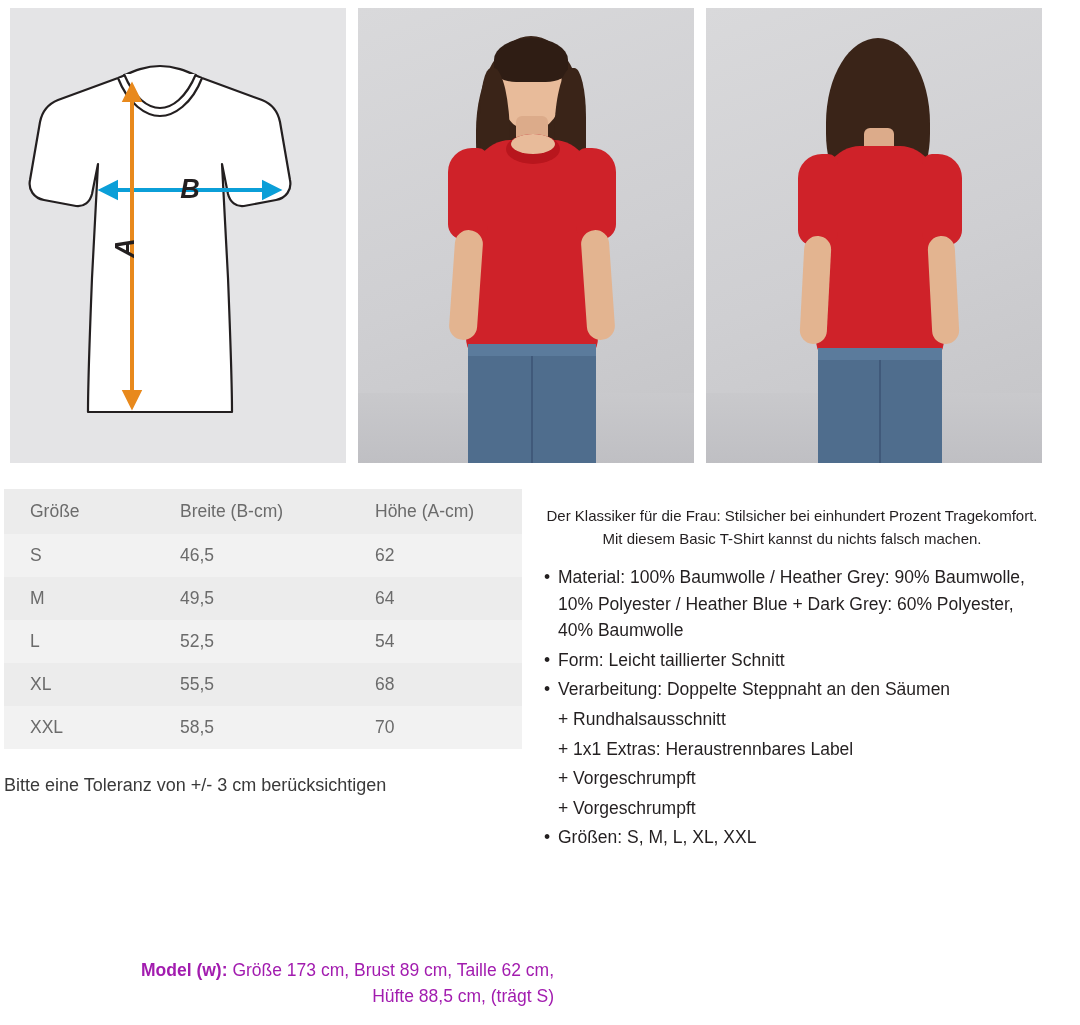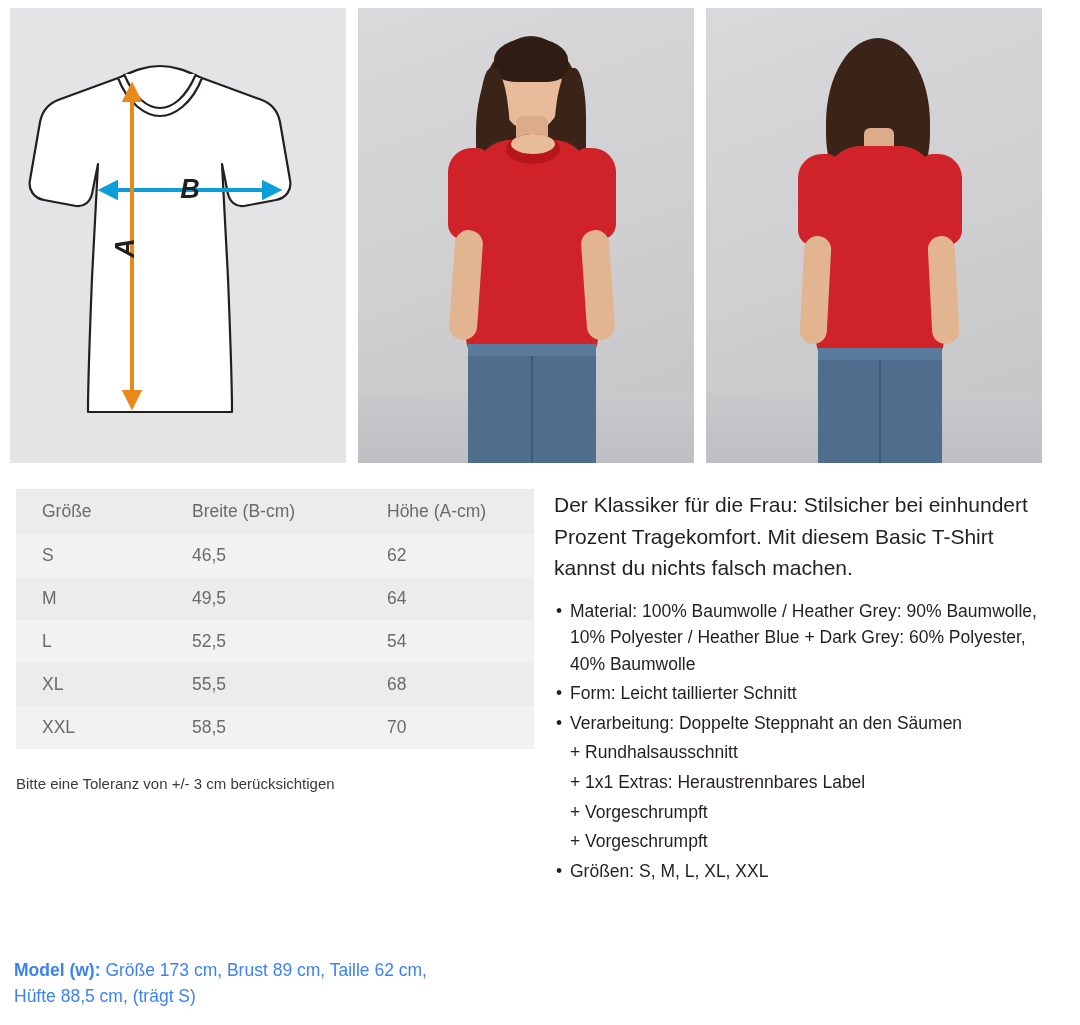--- a/index.html
+++ b/index.html
@@ -85,21 +85,21 @@
   .jeans .seam {
     position: absolute; top: 0; bottom: 0; width: 2px; background: #40597a;
   }
   .belt {
     position: absolute; height: 12px; background: #5b7b9c;
   }
 
   
   .lower {
     display: flex;
-    padding: 26px 14px 0 16px;
+    padding: 26px 14px 0 4px;
     gap: 8px;
   }
   .left-col { width: 530px; }
   .right-col { width: 500px; }
 
   table.size {
     width: 518px;
     border-collapse: collapse;
     font-size: 17.5px;
     color: #6b6b6b;
@@ -116,39 +116,41 @@
     color: #6b6b6b;
   }
   table.size tr.odd td { background: #f2f2f2; }
   table.size tr.even td { background: #ececec; }
   table.size .c0 { width: 150px; }
   table.size .c1 { width: 195px; }
   table.size .c2 { width: 173px; }
 
   .tolerance {
     margin-top: 26px;
-    font-size: 15px;
+    font-size: 18px;
     color: #3a3a3a;
   }
 
   .model {
     position: absolute;
     left: 14px;
     bottom: 16px;
     width: 540px;
     font-size: 17.5px;
     line-height: 1.5;
-    color: #3b82f6;
+    color: #a21caf;
+    text-align: right;
   }
 
   .intro {
-    font-size: 21px;
+    font-size: 15px;
     line-height: 1.5;
     color: #231f20;
-    margin: 0 0 14px 0;
+    margin: 16px 0 14px 0;
+    text-align: center;
   }
   ul.features {
     list-style: none;
     margin: 0; padding: 0;
     font-size: 17.5px;
     line-height: 1.52;
     color: #231f20;
   }
   ul.features > li {
     position: relative;

